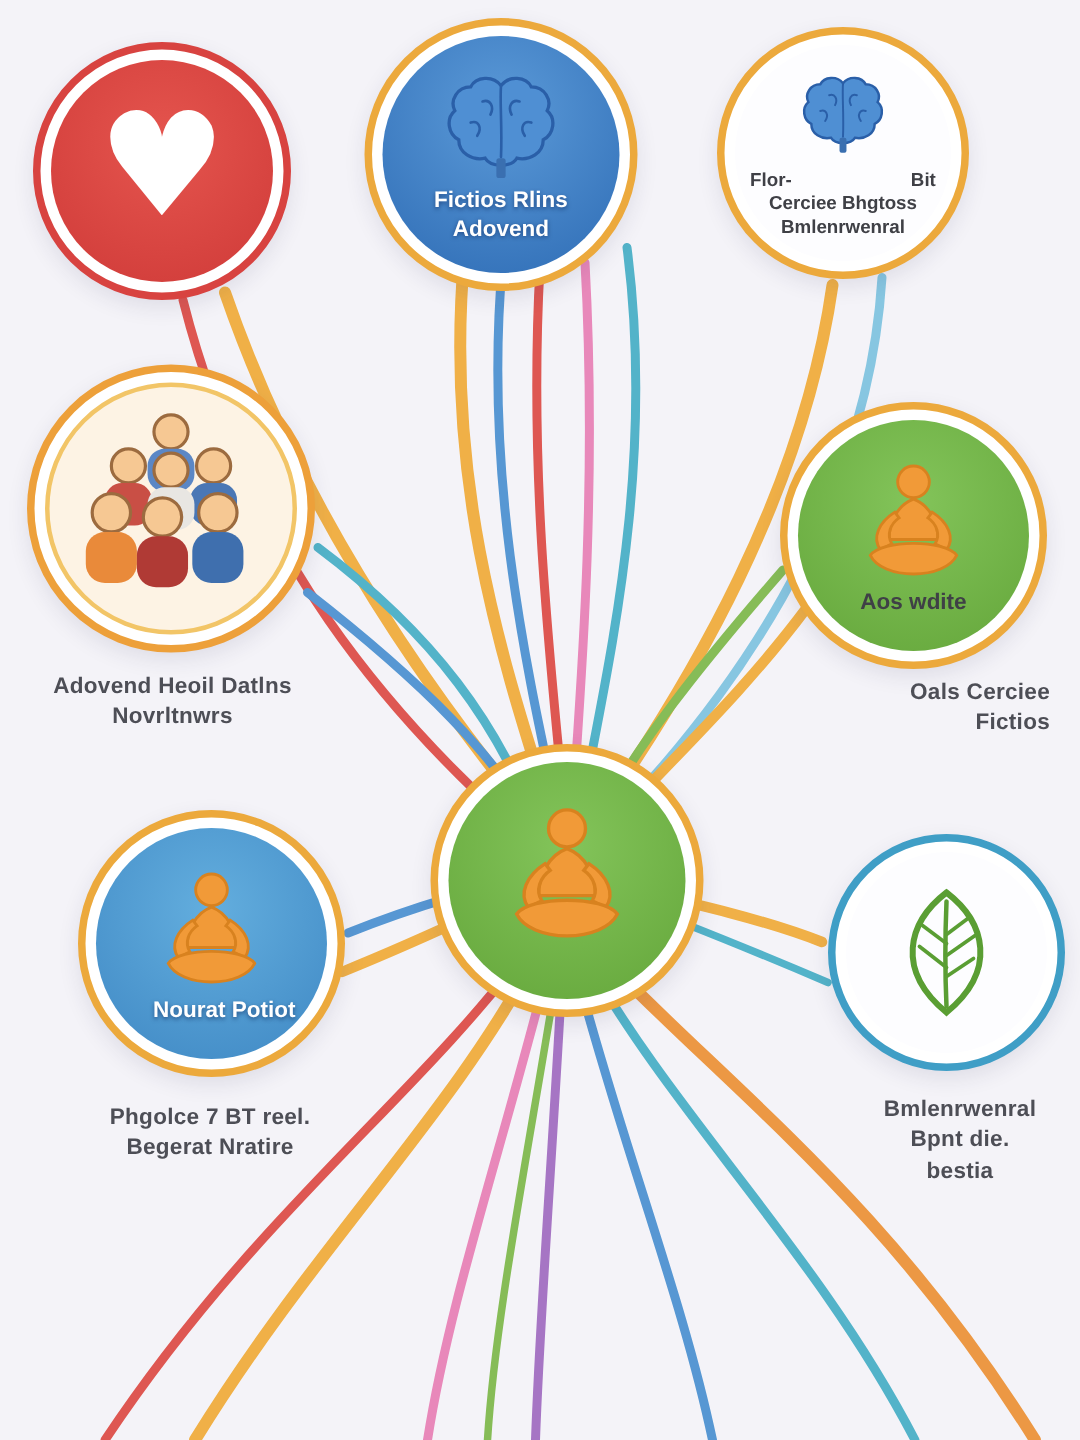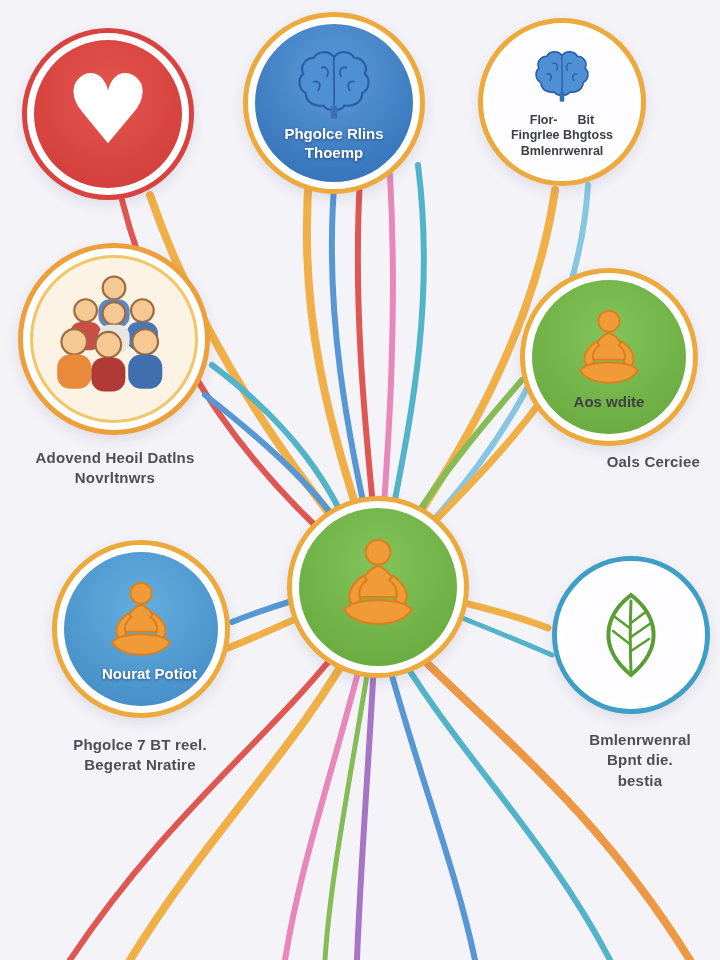--- a/index.html
+++ b/index.html
@@ -25,21 +25,21 @@
   .caption.light{color:#fff;text-shadow:0 1px 3px rgba(10,30,80,.55);}
   .caption.dark{color:#3f4046;}
   .label{
     position:absolute;z-index:3;text-align:center;font-weight:bold;
     color:#4d4e56;font-size:15px;line-height:1.35;letter-spacing:.2px;
   }
   .heart-glyph{
     color:#fff;font-size:96px;line-height:1;margin-top:-8px;
     font-family:"DejaVu Sans",sans-serif;
   }
-  .split-line{display:flex;justify-content:center;gap:20px;}
+  .split-line{display:flex;justify-content:space-between;gap:20px;}
 </style>
 </head>
 <body>
 
 <div id="stage">
 
   <svg width="0" height="0" style="position:absolute" aria-hidden="true">
     <defs>
       <g id="sym-meditate" fill="#f19a38" stroke="#d8821f" stroke-width="2">
         <circle cx="50" cy="19" r="11"></circle>
@@ -137,37 +137,37 @@
       <div class="heart-glyph">♥</div>
     </div>
   </div>
 
   <div class="node ring" style="left:243px;top:12px;width:182px;height:182px;border-color:#eca93c;">
     <div class="disc" style="background:radial-gradient(circle at 50% 32%,#5b9ad8,#2e6cb5);">
       <svg class="icon-svg" viewBox="0 0 100 100" width="88" height="88">
           <use href="#sym-brain"></use>
         </svg>
       <div class="caption light" style="font-size:15px;margin-top:-6px;">
-        <div>Phgolce Rlins</div>
-        <div>Thoemp</div>
+        <div>Fictios Rlins</div>
+        <div>Adovend</div>
       </div>
     </div>
   </div>
 
   <div class="node ring" style="left:478px;top:18px;width:168px;height:168px;border-color:#eca93c;">
     <div class="disc" style="background:#fdfdff;">
       <svg class="icon-svg" viewBox="0 0 100 100" width="66" height="66">
           <use href="#sym-brain"></use>
         </svg>
       <div class="caption dark" style="font-size:12.5px;margin-top:2px;width:86%;">
         <div class="split-line">
           <span>Flor-</span>
           <span>Bit</span>
         </div>
-        <div>Fingrlee Bhgtoss</div>
+        <div>Cerciee Bhgtoss</div>
         <div>Bmlenrwenral</div>
       </div>
     </div>
   </div>
 
   <div class="node ring" style="left:18px;top:243px;width:192px;height:192px;border-color:#eda03a;">
     <div class="disc" style="background:#fdf3e4;border:3px solid #f2c567;box-sizing:border-box;">
       <svg class="icon-svg" viewBox="0 0 100 100" width="142" height="142">
           <use href="#sym-people"></use>
         </svg>
@@ -181,20 +181,21 @@
   <div class="node ring" style="left:520px;top:268px;width:178px;height:178px;border-color:#eca93c;">
     <div class="disc" style="background:radial-gradient(circle at 50% 35%,#83c45a,#64a63a);">
       <svg class="icon-svg" viewBox="0 0 100 100" width="96" height="96">
           <use href="#sym-meditate"></use>
         </svg>
       <div class="caption dark" style="font-size:15px;margin-top:-6px;">Aos wdite</div>
     </div>
   </div>
   <div class="label" style="left:530px;top:452px;width:170px;text-align:right;">
     <div>Oals Cerciee</div>
+    <div>Fictios</div>
   </div>
 
   <div class="node ring" style="left:287px;top:496px;width:182px;height:182px;border-color:#eca93c;">
     <div class="disc" style="background:radial-gradient(circle at 50% 35%,#83c45a,#64a63a);">
       <svg class="icon-svg" viewBox="0 0 100 100" width="112" height="112">
           <use href="#sym-meditate"></use>
         </svg>
     </div>
   </div>
 

